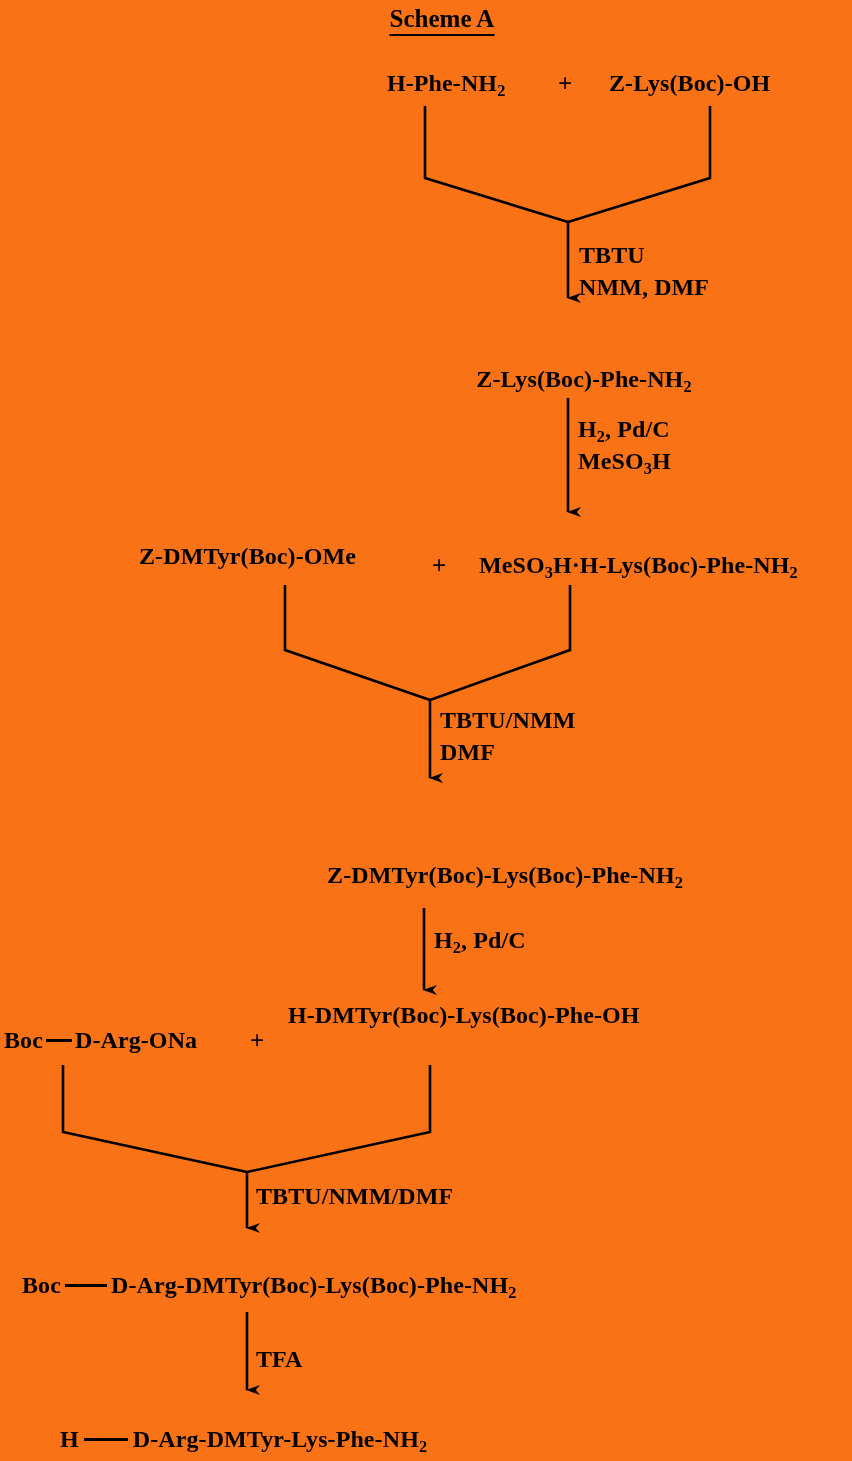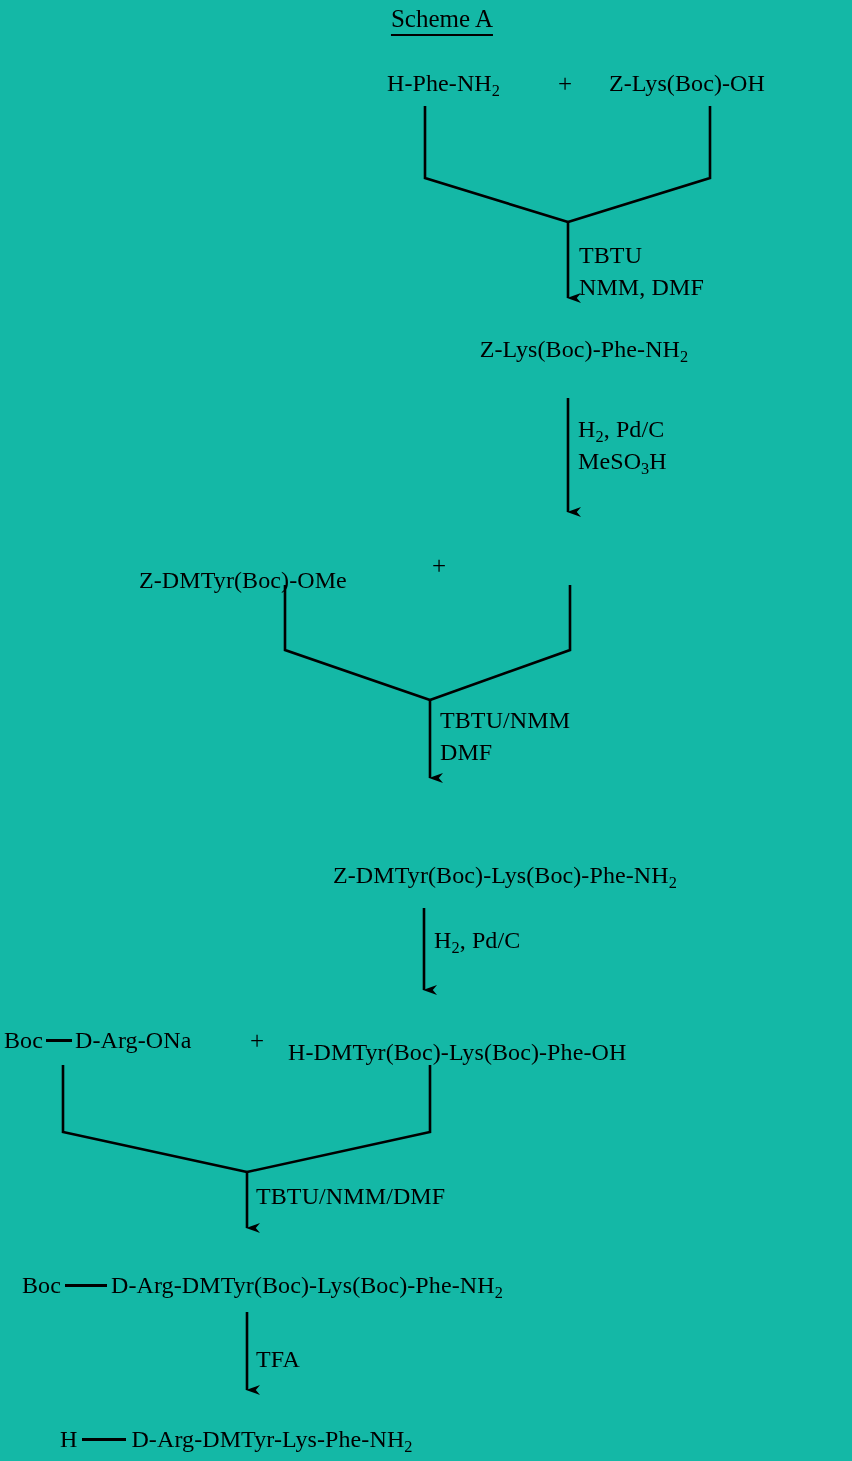--- a/index.html
+++ b/index.html
@@ -4,24 +4,25 @@
 <style>
   html, body {
     margin: 0;
     padding: 0;
     background: #ffffff;
   }
   #scheme-root {
     position: relative;
     width: 852px;
     height: 1461px;
-    background: #14b8a6;
+    background: #f97316;
     font-family: "Liberation Serif", "DejaVu Serif", serif;
     color: #000000;
     overflow: hidden;
+    font-weight: bold;
   }
   #connector-layer {
     position: absolute;
     left: 0;
     top: 0;
     width: 852px;
     height: 1461px;
     pointer-events: none;
   }
   .node {
@@ -115,48 +116,49 @@
 
   <div class="plus" style="left:565px; top:71px;">+</div>
 
   <div class="node" style="left:609px; top:71px;">Z-Lys(Boc)-OH</div>
 
   <div class="reagent" style="left:579px; top:228px;margin-top:12px;">
     <div>TBTU</div>
     <div>NMM, DMF</div>
   </div>
 
-  <div class="node center" style="left:584px; top:337px;"><span>Z-Lys(Boc)-Phe-NH</span><sub>2</sub></div>
+  <div class="node center" style="left:584px; top:367px;"><span>Z-Lys(Boc)-Phe-NH</span><sub>2</sub></div>
 
   <div class="reagent" style="left:578px; top:414px;">
     <div><span>H</span><sub>2</sub><span>, Pd/C</span></div>
     <div><span>MeSO</span><sub>3</sub><span>H</span></div>
   </div>
 
-  <div class="node" style="left:139px; top:568px;">Z-DMTyr(Boc)-OMe</div>
+  <div class="node" style="left:139px; top:544px;">Z-DMTyr(Boc)-OMe</div>
 
   <div class="plus" style="left:439px; top:553px;">+</div>
 
+  <div class="node" style="left:479px; top:553px;"><span>MeSO</span><sub>3</sub><span>H·H-Lys(Boc)-Phe-NH</span><sub>2</sub></div>
 
   <div class="reagent" style="left:440px; top:705px;">
     <div>TBTU/NMM</div>
     <div>DMF</div>
   </div>
 
   <div class="node center" style="left:505px; top:863px;"><span>Z-DMTyr(Boc)-Lys(Boc)-Phe-NH</span><sub>2</sub></div>
 
   <div class="reagent" style="left:434px; top:925px;">
     <div><span>H</span><sub>2</sub><span>, Pd/C</span></div>
   </div>
 
   <div class="node" style="left:4px; top:1028px;"><span>Boc</span><span class="bond bond-short"></span><span>D-Arg-ONa</span></div>
 
   <div class="plus" style="left:257px; top:1028px;">+</div>
 
-  <div class="node" style="left:288px; top:1040px;text-align:center;">H-DMTyr(Boc)-Lys(Boc)-Phe-OH</div>
+  <div class="node" style="left:288px; top:1003px;text-align:center;">H-DMTyr(Boc)-Lys(Boc)-Phe-OH</div>
 
   <div class="reagent" style="left:256px; top:1181px;">
     <div>TBTU/NMM/DMF</div>
   </div>
 
   <div class="node" style="left:22px; top:1273px;"><span>Boc</span><span class="bond bond-med"></span><span>D-Arg-DMTyr(Boc)-Lys(Boc)-Phe-NH</span><sub>2</sub></div>
 
   <div class="reagent" style="left:256px; top:1344px;">
     <div>TFA</div>
   </div>

